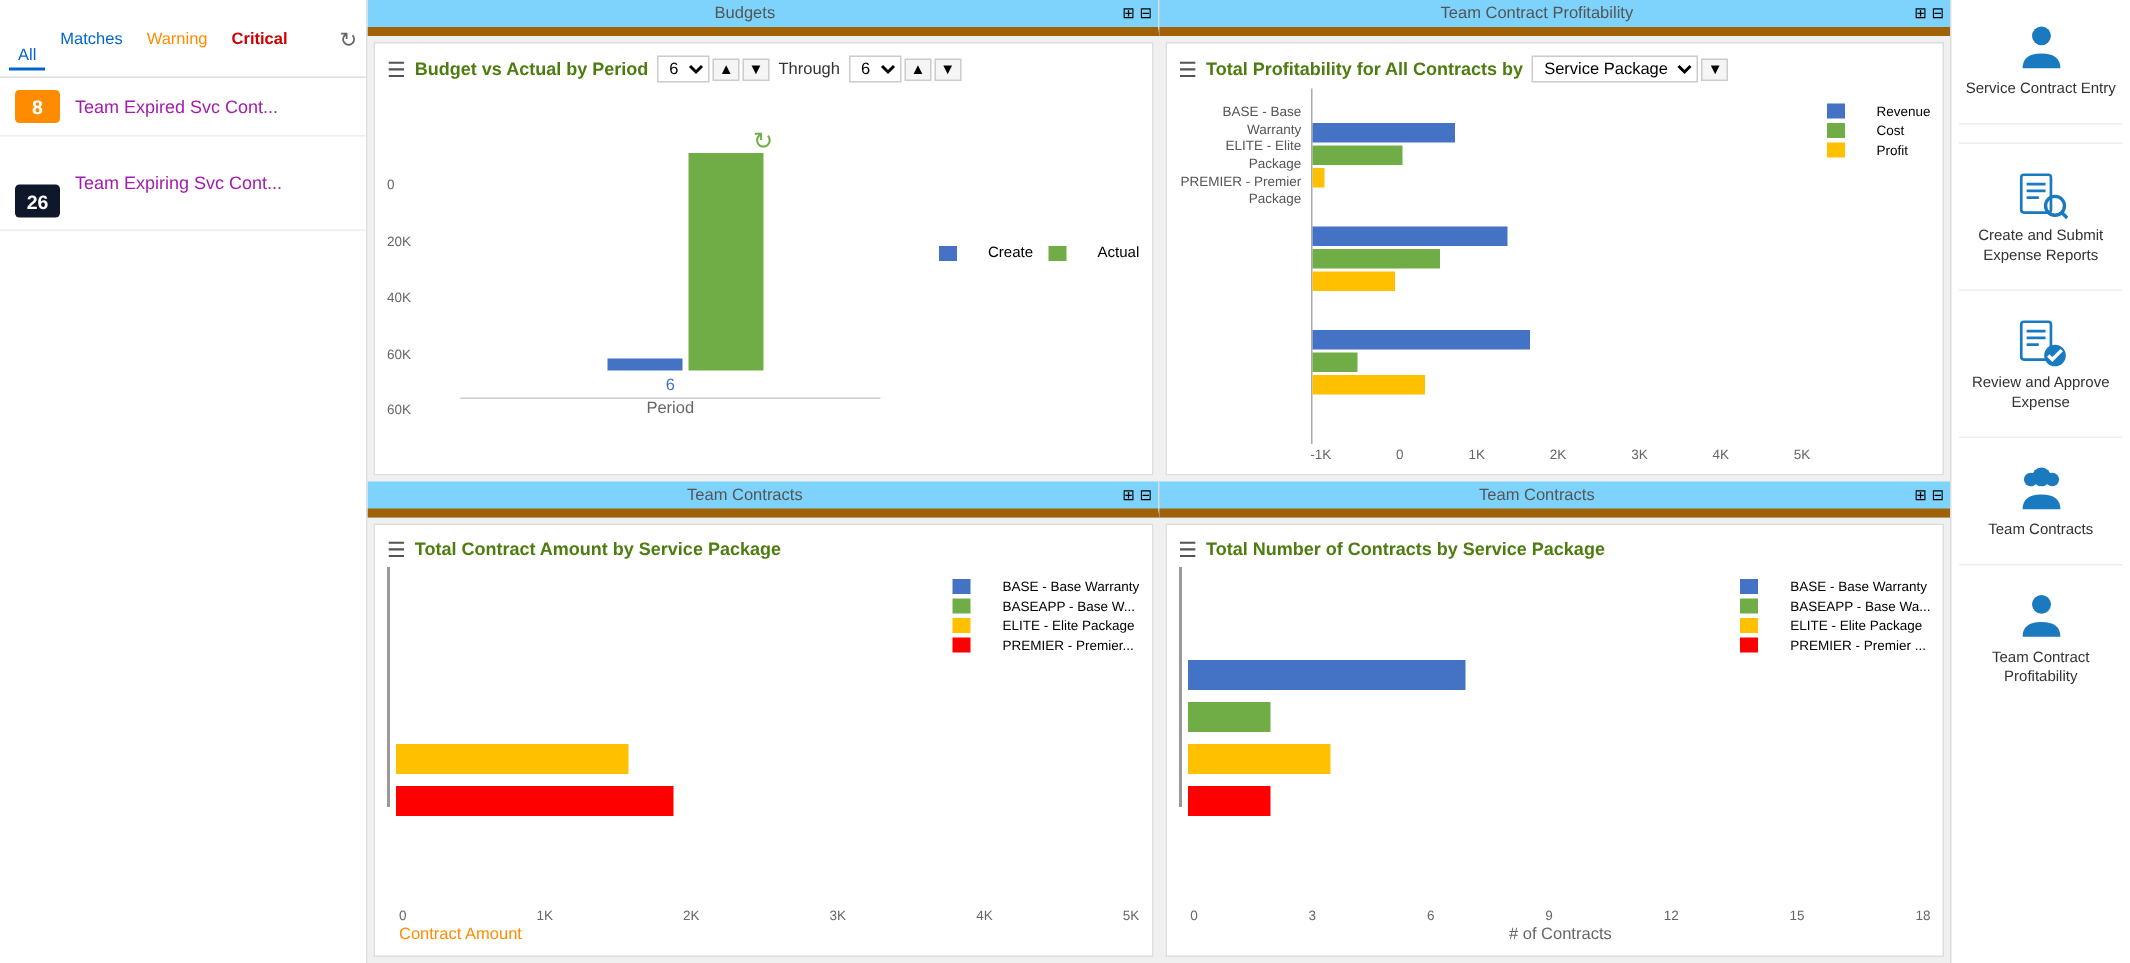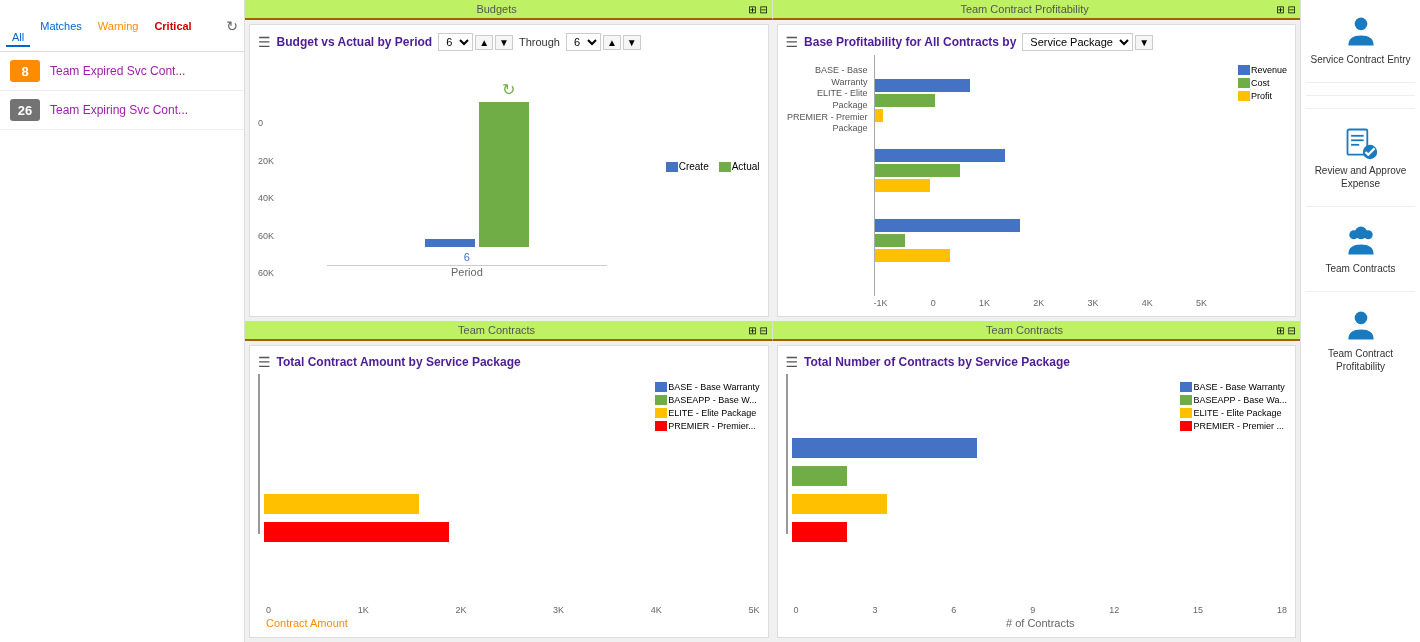--- a/index.html
+++ b/index.html
@@ -10,49 +10,49 @@
     #sidebar-tabs { display: flex; align-items: center; border-bottom: 1px solid #ddd; padding: 4px 6px; gap: 4px; }
     .tab-btn { padding: 2px 6px; border: none; background: none; cursor: pointer; font-size: 11px; color: #0066cc; }
     .tab-btn.active { color: #0066cc; border-bottom: 2px solid #0066cc; margin-top: 25px; }
     .tab-btn.warning { color: #ff8c00; }
     .tab-btn.critical { color: #cc0000; font-weight: bold; }
     .refresh-btn { margin-left: auto; background: none; border: none; cursor: pointer; color: #666; font-size: 14px; }
 
     .alert-item { display: flex; align-items: center; padding: 8px 10px; border-bottom: 1px solid #eee; cursor: pointer; }
     .alert-badge { width: 30px; height: 22px; border-radius: 3px; display: flex; align-items: center; justify-content: center; color: #fff; font-weight: bold; font-size: 13px; margin-right: 10px; flex-shrink: 0; }
     .alert-badge.orange { background: #ff8c00; }
-    .alert-badge.red { background: #737373; }
+    .alert-badge.red { background: #0f172a; margin-top: 24px; }
     .alert-text { font-size: 12px; color: #a21caf; }
 
     
     #main { flex: 1; display: flex; flex-direction: column; overflow: hidden; }
 
     
     .panel-header-row { display: flex; }
-    .panel-header { flex: 1; text-align: center; font-size: 11px; color: #555; padding: 3px 0; border-bottom: 2px solid #a16207; background: #bef264; border-right: 1px solid #ddd; }
+    .panel-header { flex: 1; text-align: center; font-size: 11px; color: #555; padding: 3px 0; border-bottom: 6px solid #a16207; background: #7dd3fc; border-right: 1px solid #ddd; }
     .panel-header:last-child { border-right: none; }
     .charts-row { display: flex; flex: 1; }
     .chart-panel { flex: 1; background: #fff; border: 1px solid #ddd; margin: 4px; padding: 8px; display: flex; flex-direction: column; overflow: hidden; position: relative; }
 
     .chart-title-bar { display: flex; align-items: center; gap: 6px; margin-bottom: 4px; flex-wrap: wrap; }
     .chart-menu-icon { font-size: 14px; color: #555; cursor: pointer; }
-    .chart-title { font-weight: bold; font-size: 12px; color: #4c1d95; }
+    .chart-title { font-weight: bold; font-size: 12px; color: #4d7c0f; }
     .chart-control { display: flex; align-items: center; gap: 2px; }
     .chart-select { font-size: 11px; border: 1px solid #ccc; padding: 1px 3px; background: #fff; }
     .chart-arrow-btn { border: 1px solid #ccc; background: #f5f5f5; padding: 1px 3px; cursor: pointer; font-size: 10px; }
     .through-label { font-size: 11px; color: #333; }
     .y-axis-labels { display: flex; flex-direction: column-reverse; justify-content: space-between; height: 160px; padding-right: 4px; font-size: 9px; color: #666; }
     .bar-group { display: flex; align-items: flex-end; gap: 4px; margin-left: 20px; }
     .bar { width: 50px; }
     .bar.budget { background: #4472c4; }
     .bar.actual { background: #70ad47; }
     .x-axis-label { text-align: center; font-size: 11px; color: #4472c4; margin-top: 4px; }
     .x-axis-title { text-align: center; font-size: 11px; color: #666; }
     .chart-legend { display: flex; gap: 10px; font-size: 10px; align-items: center; margin-left: 20px; }
-    .legend-item { display: flex; align-items: center; gap: 1px; }
+    .legend-item { display: flex; align-items: center; gap: 21px; }
     .legend-color { width: 12px; height: 10px; }
     .refresh-icon { position: absolute; top: 25px; left: 50%; transform: translateX(-50%); font-size: 16px; color: #70ad47; }
     .profit-legend { display: flex; flex-direction: column; gap: 3px; font-size: 9px; margin-left: 10px; }
     .contract-legend { display: flex; flex-direction: column; gap: 3px; font-size: 9px; margin-left: 10px; flex-shrink: 0; }
     .x-axis-title-orange { text-align: left; font-size: 11px; color: #ff8c00; margin-top: 2px; }
     .v-line-left { width: 2px; background: #999; height: 160px; margin-right: 4px; flex-shrink: 0; }
 
     
     #right-panel { width: 120px; background: #fff; border-left: 1px solid #ddd; display: flex; flex-direction: column; align-items: center; padding: 10px 5px; gap: 12px; overflow-y: auto; }
     .right-item { display: flex; flex-direction: column; align-items: center; text-align: center; cursor: pointer; padding: 4px; width: 100%; }
@@ -151,21 +151,21 @@
               <span>Actual</span>
             </div>
           </div>
         </div>
       </div>
     </div>
 
     <div class="chart-panel">
       <div class="chart-title-bar">
         <span class="chart-menu-icon">☰</span>
-        <span class="chart-title">Base Profitability for All Contracts by</span>
+        <span class="chart-title">Total Profitability for All Contracts by</span>
         <div class="chart-control">
           <select class="chart-select">
             <option>Service Package</option>
           </select>
           <button class="chart-arrow-btn">▼</button>
         </div>
       </div>
       <div style="flex:1; display:flex; flex-direction:column;">
         <div style="display:flex; flex:1;">
 
@@ -365,20 +365,31 @@
       <path d="M6 35 Q6 24 20 24 Q34 24 34 35" fill="#1a7abf"></path>
     </svg>
     <span class="right-label">Service Contract Entry</span>
   </div>
 
   <div class="right-divider"></div>
 
 
   <div class="right-divider"></div>
 
+  <div class="right-item">
+    <svg class="right-icon" viewBox="0 0 40 40" xmlns="http://www.w3.org/2000/svg">
+      <rect x="5" y="5" width="22" height="28" rx="2" fill="none" stroke="#1a7abf" stroke-width="2"></rect>
+      <line x1="9" y1="12" x2="23" y2="12" stroke="#1a7abf" stroke-width="2"></line>
+      <line x1="9" y1="17" x2="23" y2="17" stroke="#1a7abf" stroke-width="2"></line>
+      <line x1="9" y1="22" x2="18" y2="22" stroke="#1a7abf" stroke-width="2"></line>
+      <circle cx="30" cy="28" r="7" fill="none" stroke="#1a7abf" stroke-width="2.5"></circle>
+      <line x1="35" y1="33" x2="39" y2="37" stroke="#1a7abf" stroke-width="2.5"></line>
+    </svg>
+    <span class="right-label">Create and Submit Expense Reports</span>
+  </div>
 
   <div class="right-divider"></div>
 
   <div class="right-item">
     <svg class="right-icon" viewBox="0 0 40 40" xmlns="http://www.w3.org/2000/svg">
       <rect x="5" y="5" width="22" height="28" rx="2" fill="none" stroke="#1a7abf" stroke-width="2"></rect>
       <line x1="9" y1="12" x2="23" y2="12" stroke="#1a7abf" stroke-width="2"></line>
       <line x1="9" y1="17" x2="23" y2="17" stroke="#1a7abf" stroke-width="2"></line>
       <line x1="9" y1="22" x2="18" y2="22" stroke="#1a7abf" stroke-width="2"></line>
       <circle cx="30" cy="30" r="8" fill="#1a7abf"></circle>

